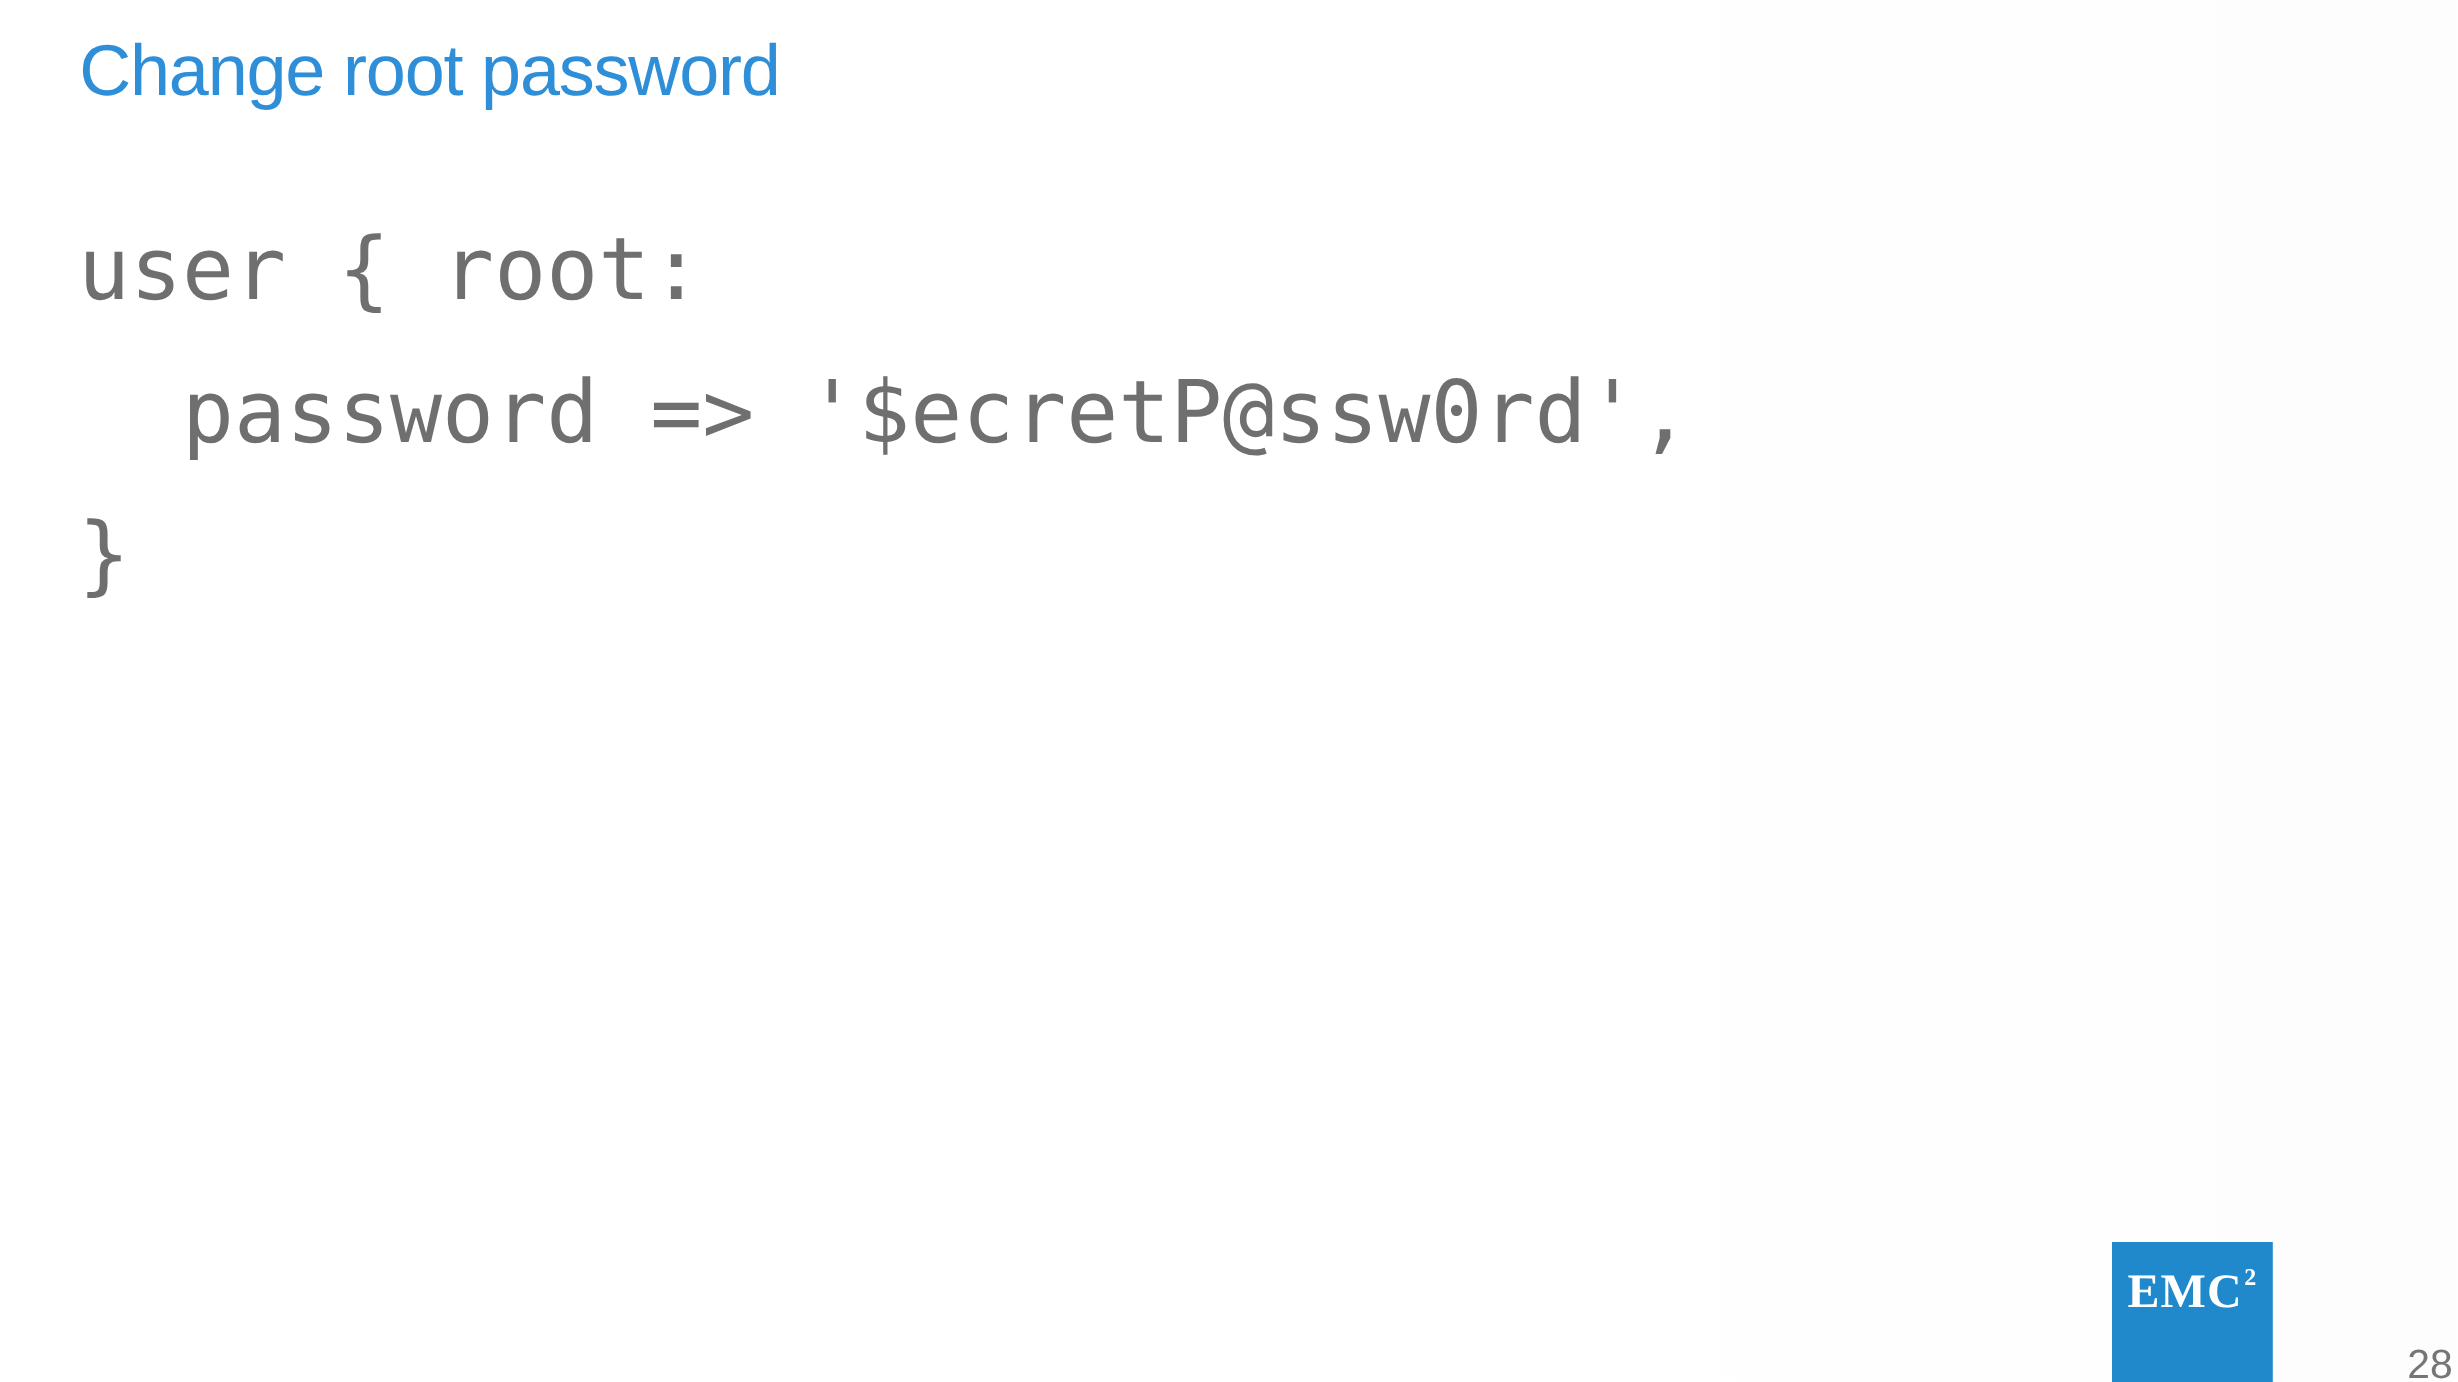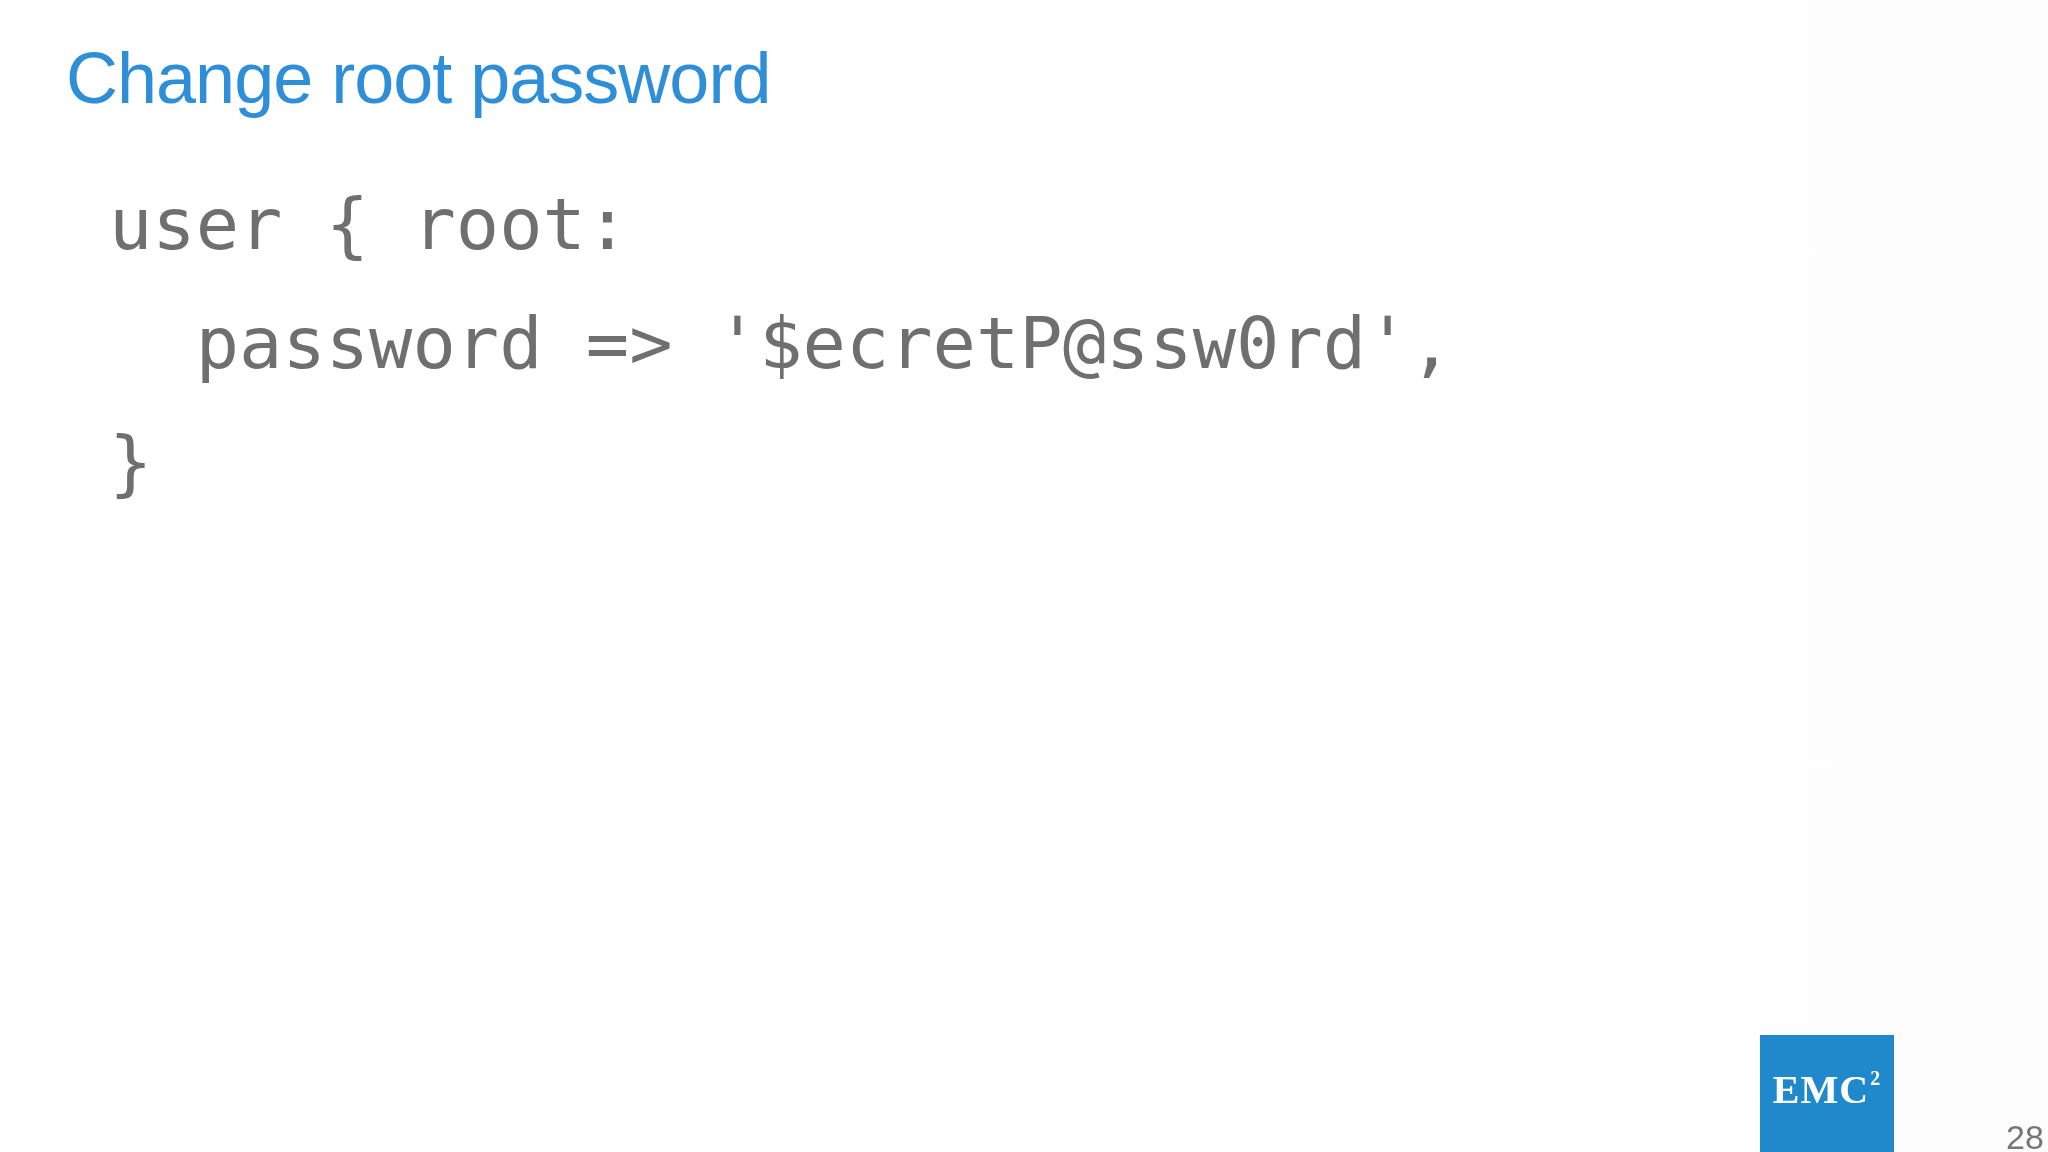--- a/index.html
+++ b/index.html
@@ -13,53 +13,52 @@
   }
   .slide {
     position: relative;
     width: 2048px;
     height: 1152px;
     background: linear-gradient(90deg, #ffffff 0%, #ffffff 60%, #fdfdfe 100%);
   }
   .slide-title {
     position: absolute;
     left: 66px;
-    top: 37px;
+    top: 24px;
     margin: 0;
-    font-size: 72px;
+    font-size: 60px;
     font-weight: 400;
     letter-spacing: -1px;
     color: #2e8fd8;
     font-family: "Liberation Sans", sans-serif;
   }
   .code-block {
     position: absolute;
     left: 65px;
     top: 165px;
     font-family: "DejaVu Sans Mono", monospace;
     font-size: 72px;
     line-height: 119px;
     color: #6f6f6f;
     font-weight: 400;
   }
   .code-line {
     white-space: pre;
     height: 119px;
-    margin-left: 44px;
   }
   .emc-logo {
     position: absolute;
     left: 1760px;
     top: 1035px;
     width: 134px;
     height: 117px;
     background: #2089cb;
     text-align: center;
     box-sizing: border-box;
-    padding-top: 33px;
+    padding-top: 20px;
   }
   .emc-logo-text {
     color: #ffffff;
     font-family: "Liberation Serif", serif;
     font-weight: 700;
     font-size: 40px;
     letter-spacing: 1px;
     line-height: 1;
   }
   .emc-logo-sup {

